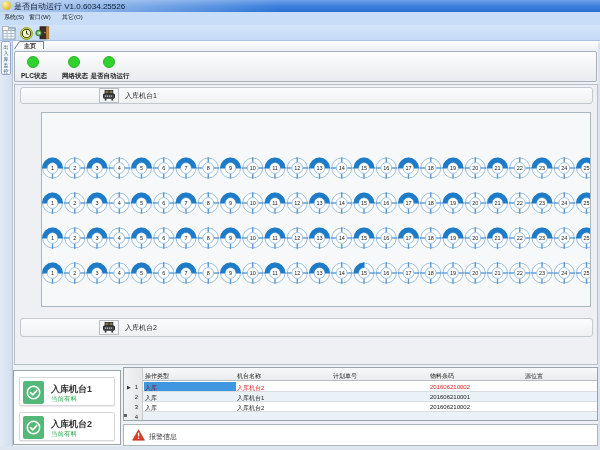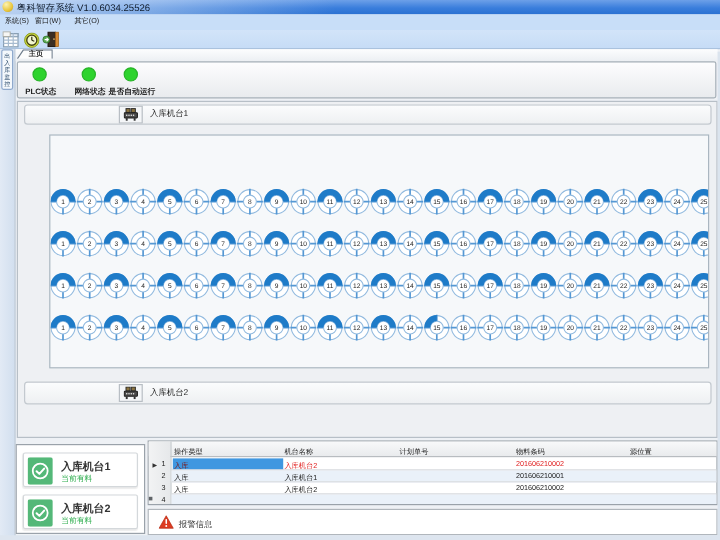--- a/index.html
+++ b/index.html
@@ -6,21 +6,21 @@
 html,body { width:600px; height:450px; overflow:hidden; }
 body { font-family:"Liberation Sans", sans-serif; position:relative; background:#eef1f5; }
 .abs { position:absolute; }
 </style>
 </head>
 <body>
 
 <div class="abs" style="left:0;top:0;width:600px;height:12px;background:linear-gradient(180deg,#6da0e8,#3a7edc 55%,#2a70d2);">
   <div class="abs" style="left:0;top:0;width:280px;height:12px;background:linear-gradient(90deg,rgba(235,242,250,0.75),rgba(235,242,250,0));"></div>
   <div class="abs" style="left:2px;top:1px;width:9px;height:9px;border-radius:50%;background:radial-gradient(circle at 35% 30%,#fdf3b0,#e8c63e 60%,#b8941e);"></div>
-  <div class="abs" style="left:14px;top:1.5px;font-size:8px;line-height:9px;color:#101c2c;">粤科智存系统 V1.0.6034.25526</div>
+  <div class="abs" style="left:14px;top:1.5px;font-size:8px;line-height:9px;color:#101c2c;">是否自动运行 V1.0.6034.25526</div>
 </div>
 
 <div class="abs" style="left:0;top:12px;width:600px;height:13px;background:#c8def8;font-size:6px;color:#1a1a1a;">
   <span class="abs" style="left:4px;top:0.5px;">系统(S)</span>
   <span class="abs" style="left:29px;top:0.5px;">窗口(W)</span>
   <span class="abs" style="left:62px;top:0.5px;">其它(O)</span>
 </div>
 
 <div class="abs" style="left:0;top:25px;width:600px;height:16px;background:linear-gradient(#d2e4f9,#c6dcf6);border-bottom:1px solid #aac2de;">
   <div class="abs" style="left:2px;top:1px;">

